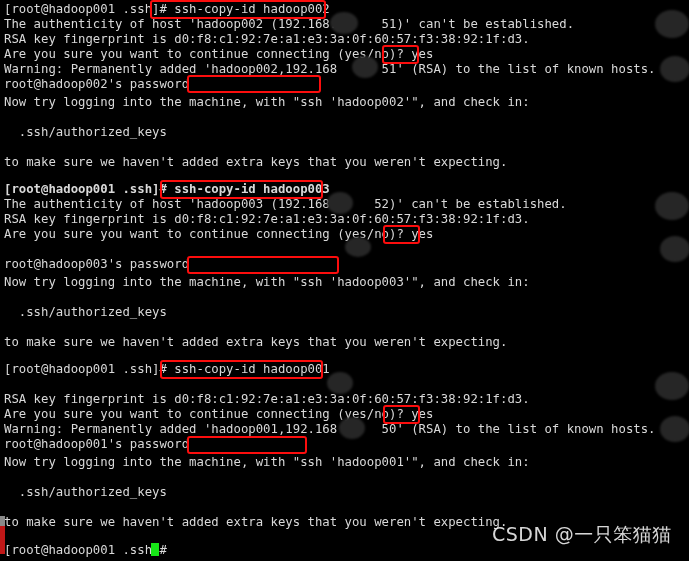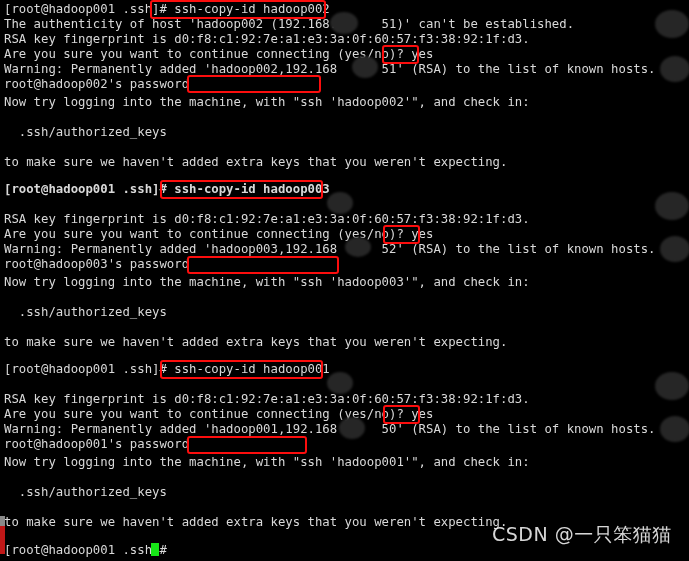--- a/index.html
+++ b/index.html
@@ -106,23 +106,23 @@
   <div class="line" style="top:32px;">RSA key fingerprint is d0:f8:c1:92:7e:a1:e3:3a:0f:60:57:f3:38:92:1f:d3.</div>
   <div class="line" style="top:47px;">Are you sure you want to continue connecting (yes/no)? yes</div>
   <div class="line" style="top:62px;">Warning: Permanently added 'hadoop002,192.168      51' (RSA) to the list of known hosts.</div>
   <div class="line" style="top:77px;">root@hadoop002's password:</div>
   <div class="line" style="top:95px;">Now try logging into the machine, with "ssh 'hadoop002'", and check in:</div>
   <div class="line" style="top:125px;">  .ssh/authorized_keys</div>
   <div class="line" style="top:155px;">to make sure we haven't added extra keys that you weren't expecting.</div>
 
   
   <div class="line" style="top:182px;font-weight:bold;">[root@hadoop001 .ssh]# ssh-copy-id hadoop003</div>
+  <div class="line" style="top:197px;">The authenticity of host 'hadoop003 (192.168      52)' can't be established.</div>
   <div class="line" style="top:212px;">RSA key fingerprint is d0:f8:c1:92:7e:a1:e3:3a:0f:60:57:f3:38:92:1f:d3.</div>
   <div class="line" style="top:227px;">Are you sure you want to continue connecting (yes/no)? yes</div>
-  <div class="line" style="top:242px;">Warning: Permanently added 'hadoop003,192.168      52' (RSA) to the list of known hosts.</div>
   <div class="line" style="top:257px;">root@hadoop003's password:</div>
   <div class="line" style="top:275px;">Now try logging into the machine, with "ssh 'hadoop003'", and check in:</div>
   <div class="line" style="top:305px;">  .ssh/authorized_keys</div>
   <div class="line" style="top:335px;">to make sure we haven't added extra keys that you weren't expecting.</div>
 
   
   <div class="line" style="top:362px;">[root@hadoop001 .ssh]# ssh-copy-id hadoop001</div>
   <div class="line" style="top:392px;">RSA key fingerprint is d0:f8:c1:92:7e:a1:e3:3a:0f:60:57:f3:38:92:1f:d3.</div>
   <div class="line" style="top:407px;">Are you sure you want to continue connecting (yes/no)? yes</div>
   <div class="line" style="top:422px;">Warning: Permanently added 'hadoop001,192.168      50' (RSA) to the list of known hosts.</div>

